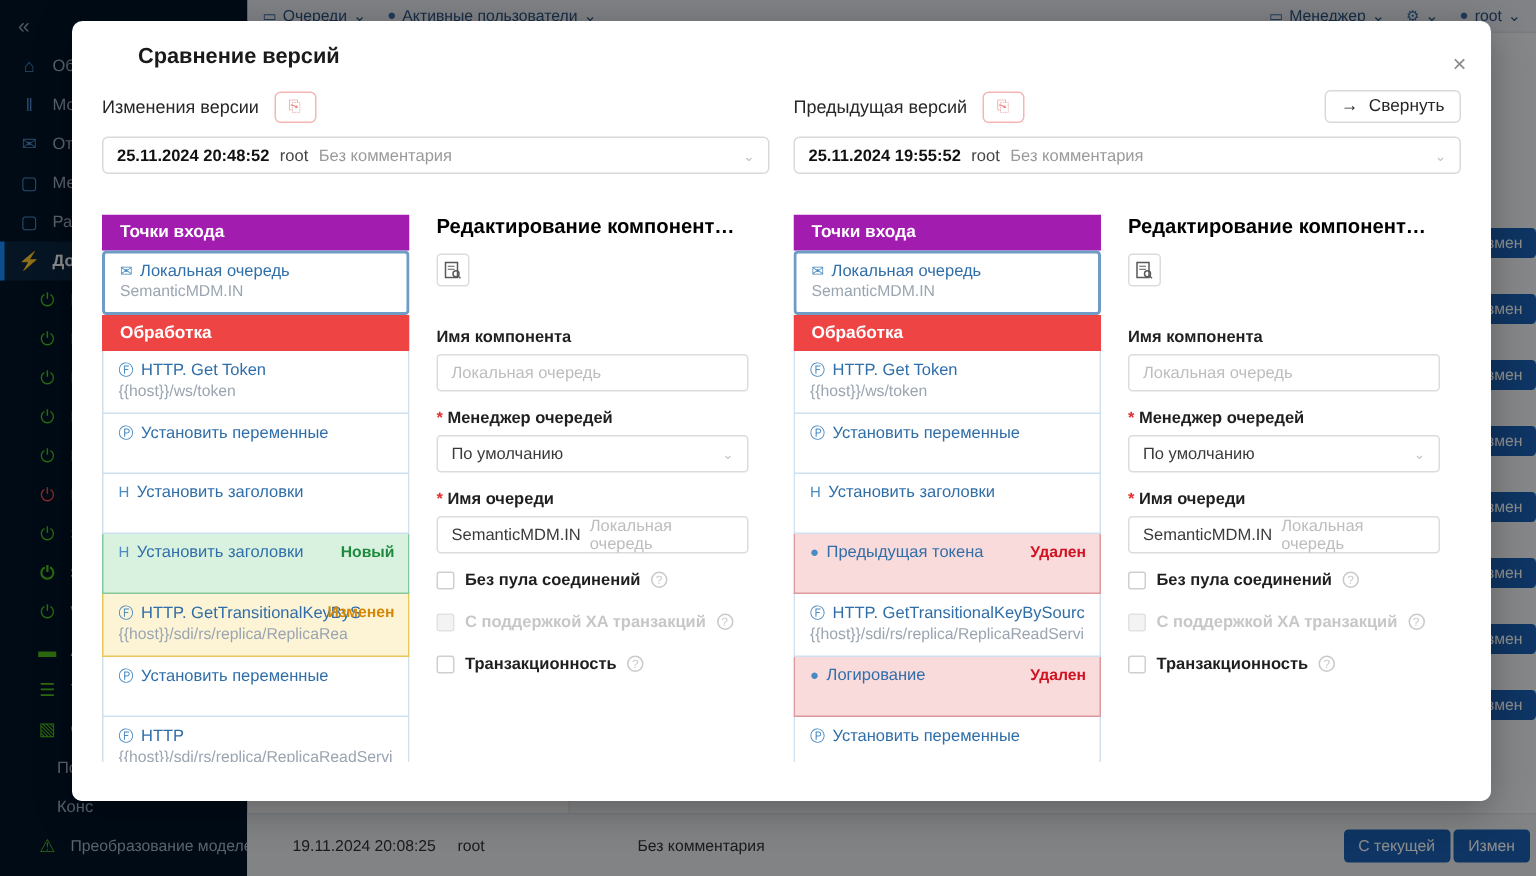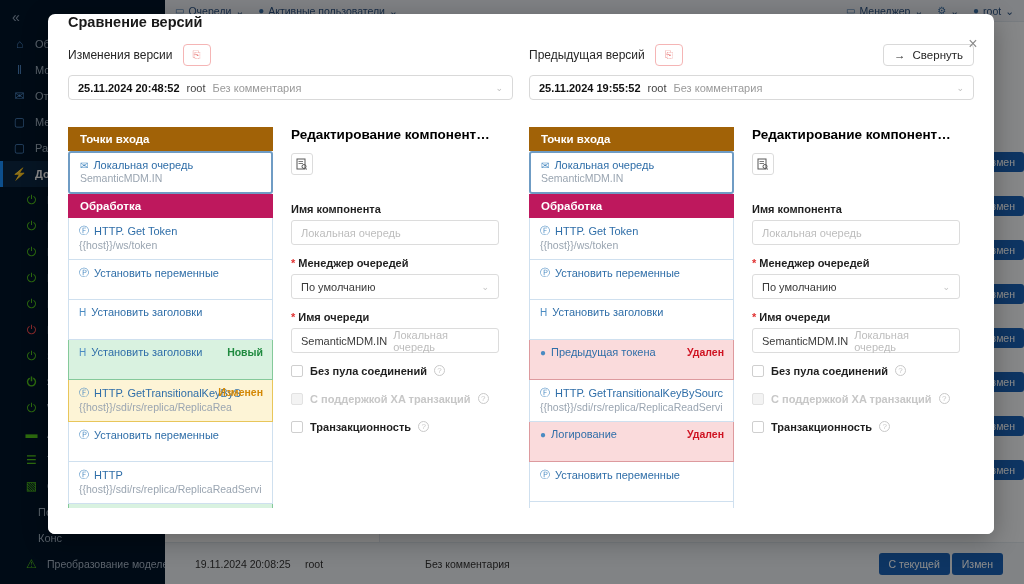--- a/index.html
+++ b/index.html
@@ -94,21 +94,21 @@
   .bg-bottom-row {
     position: absolute; left: 0; right: 0; bottom: 0;
     height: 42px; background: #eceff3;
     border-top: 1px solid #dde3ea;
     display: flex; align-items: center;
     font-size: 10.5px; color: #333;
   }
   .bg-bottom-row .c1 { width: 140px; padding-left: 30px; }
   .bg-bottom-row .c2 { width: 120px; }
   .bg-bottom-row .c3 { flex: 1; }
-  .bg-bottom-row .btns { display: flex; gap: 2px; padding-right: 21px; }
+  .bg-bottom-row .btns { display: flex; gap: 2px; padding-right: 4px; }
   .bg-bottom-row .btns .b {
     background: #1b62b5; color: #fff; padding: 5px 10px;
     border-radius: 3px; font-size: 10.5px; white-space: nowrap;
   }
 
   
   #modal {
     position: absolute;
     left: 48px; top: 14px;
     width: 946px; height: 520px;
@@ -120,21 +120,22 @@
     display: flex; flex-direction: column;
   }
   .modal-close {
     position: absolute; right: 12px; top: 22px;
     width: 18px; height: 18px;
     color: #8c8c8c; font-size: 16px; line-height: 16px;
     text-align: center; cursor: pointer;
   }
   .modal-title {
     font-size: 14.5px; font-weight: bold; color: #1a1a1a;
-    padding: 0 20px 0 20px;
+    padding: 16px 20px 0 20px;
+    margin-left: 24px;
   }
 
   
   .ver-bars {
     display: flex; gap: 0;
     padding: 12px 20px 17px 20px;
   }
   .ver-col { width: 453px; }
   .ver-col.right { margin-left: 16px; }
   .ver-row1 {
@@ -188,26 +189,26 @@
   }
   .cmp-half { width: 453px; display: flex; gap: 0; min-height: 0; }
   .cmp-half.right { margin-left: 16px; }
 
   .node-list {
     width: 205px; flex: 0 0 205px;
     overflow: hidden;
     background: #fff;
   }
   .grp-header {
-    background: #a16207;
+    background: #a21caf;
     color: #fff;
     font-size: 11.5px; font-weight: bold;
     padding: 6px 12px;
   }
-  .grp-header.dark { background: #be185d; }
+  .grp-header.dark { background: #ef4444; }
   .node {
     border: 1px solid #cfe0ef;
     border-top: none;
     background: #fff;
     padding: 6px 10px 8px 10px;
     min-height: 40px;
     position: relative;
   }
   .node.selected {
     border: 2px solid #6f9cc4;

